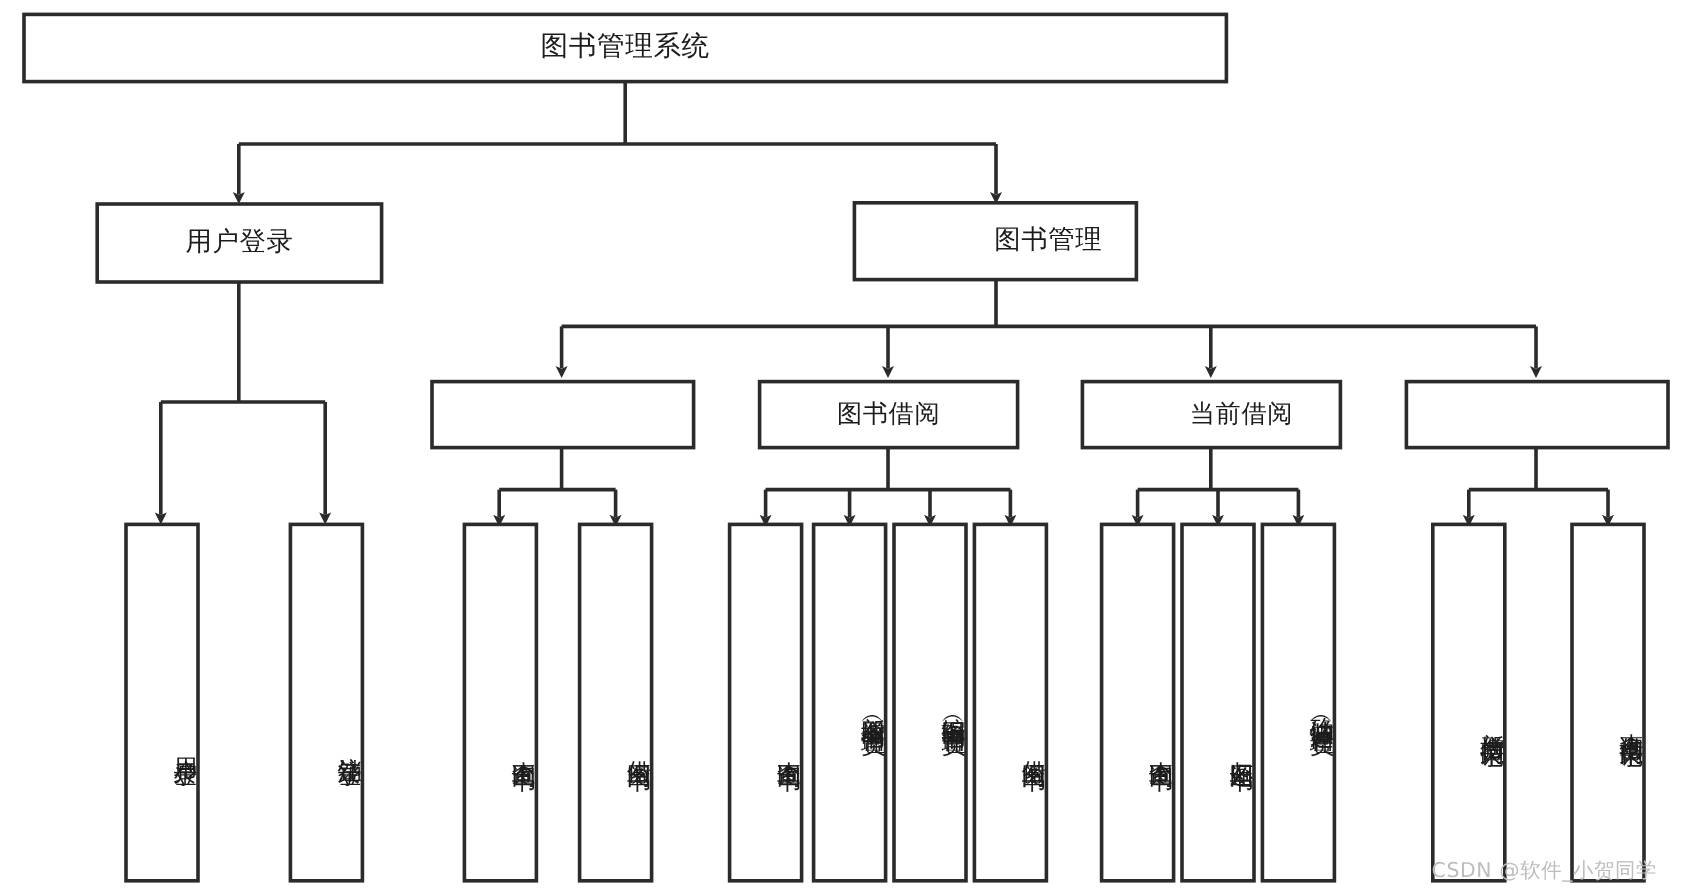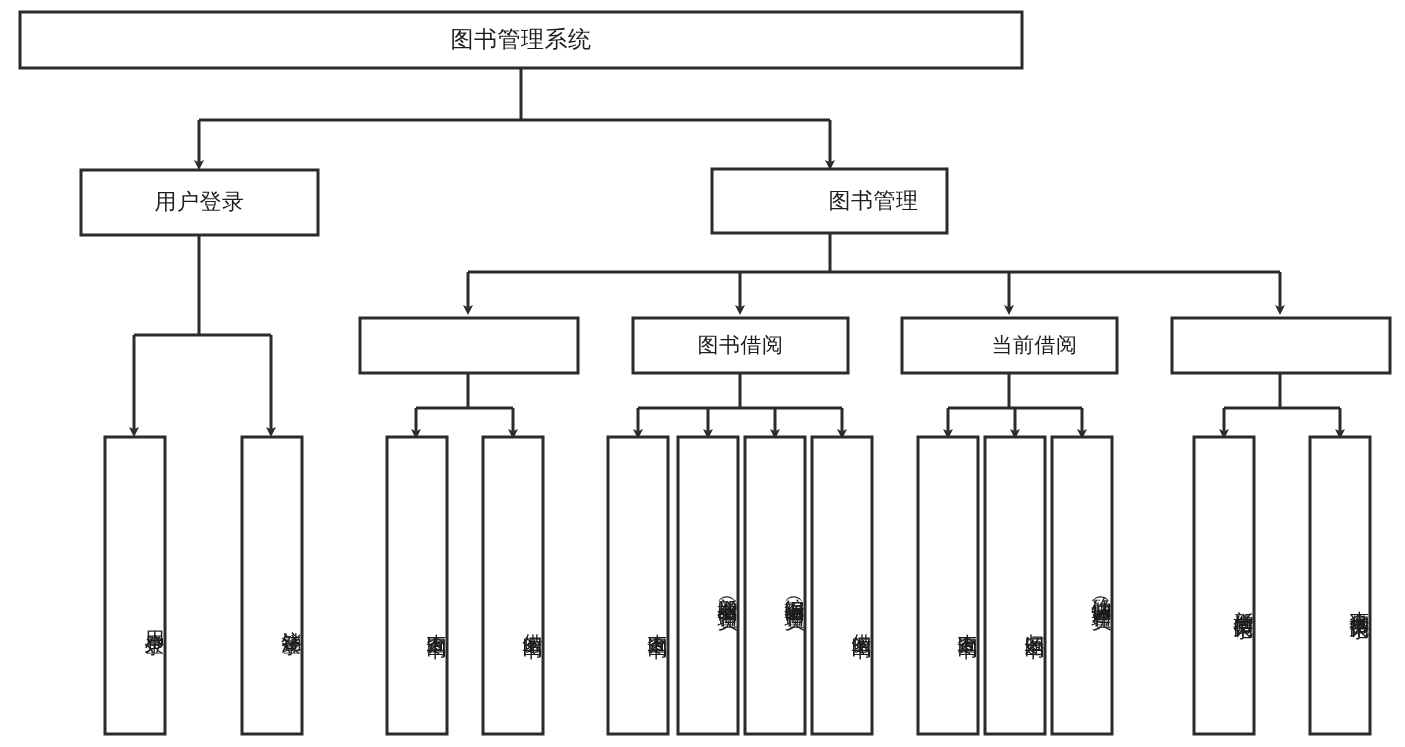--- a/index.html
+++ b/index.html
@@ -193,13 +193,14 @@
   <div class="node-label vertical" style="left:745px; top:443px; width:60px; height:291px;">编辑图书（管理员）</div>
   <div class="node-label vertical" style="left:812px; top:505px; width:60px; height:229px;">借阅图书</div>
 
   <div class="node-label vertical" style="left:918px; top:505px; width:60px; height:229px;">查询图书</div>
   <div class="node-label vertical" style="left:985px; top:505px; width:60px; height:229px;">归还图书</div>
   <div class="node-label vertical" style="left:1052px; top:443px; width:60px; height:291px;">确认归还（管理员）</div>
 
   <div class="node-label vertical" style="left:1194px; top:463px; width:60px; height:271px;">新增借阅记录</div>
   <div class="node-label vertical" style="left:1310px; top:463px; width:60px; height:271px;">查询借阅记录</div>
 
+  <div class="watermark">CSDN @软件_小贺同学</div>
 </div>
 
 </body></html>

